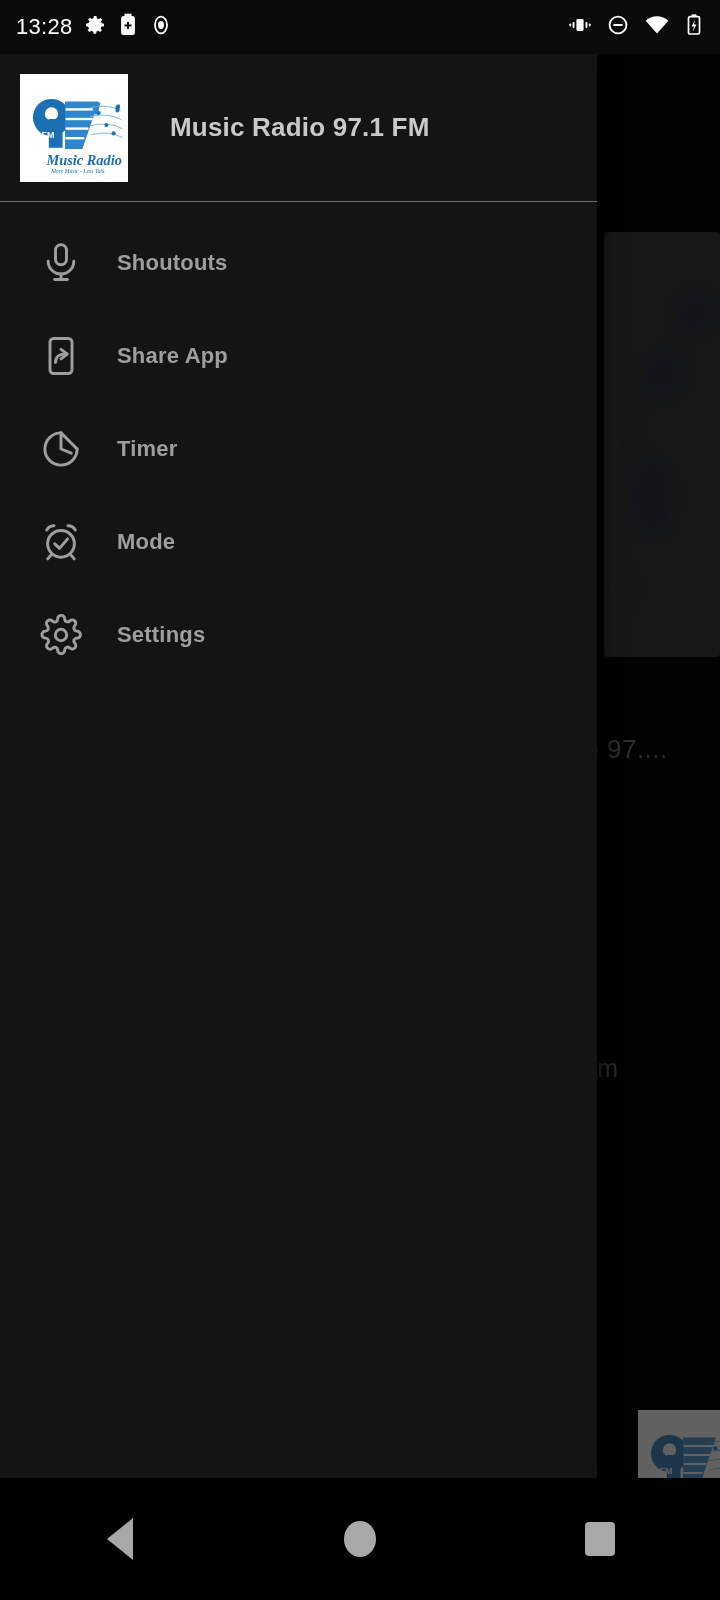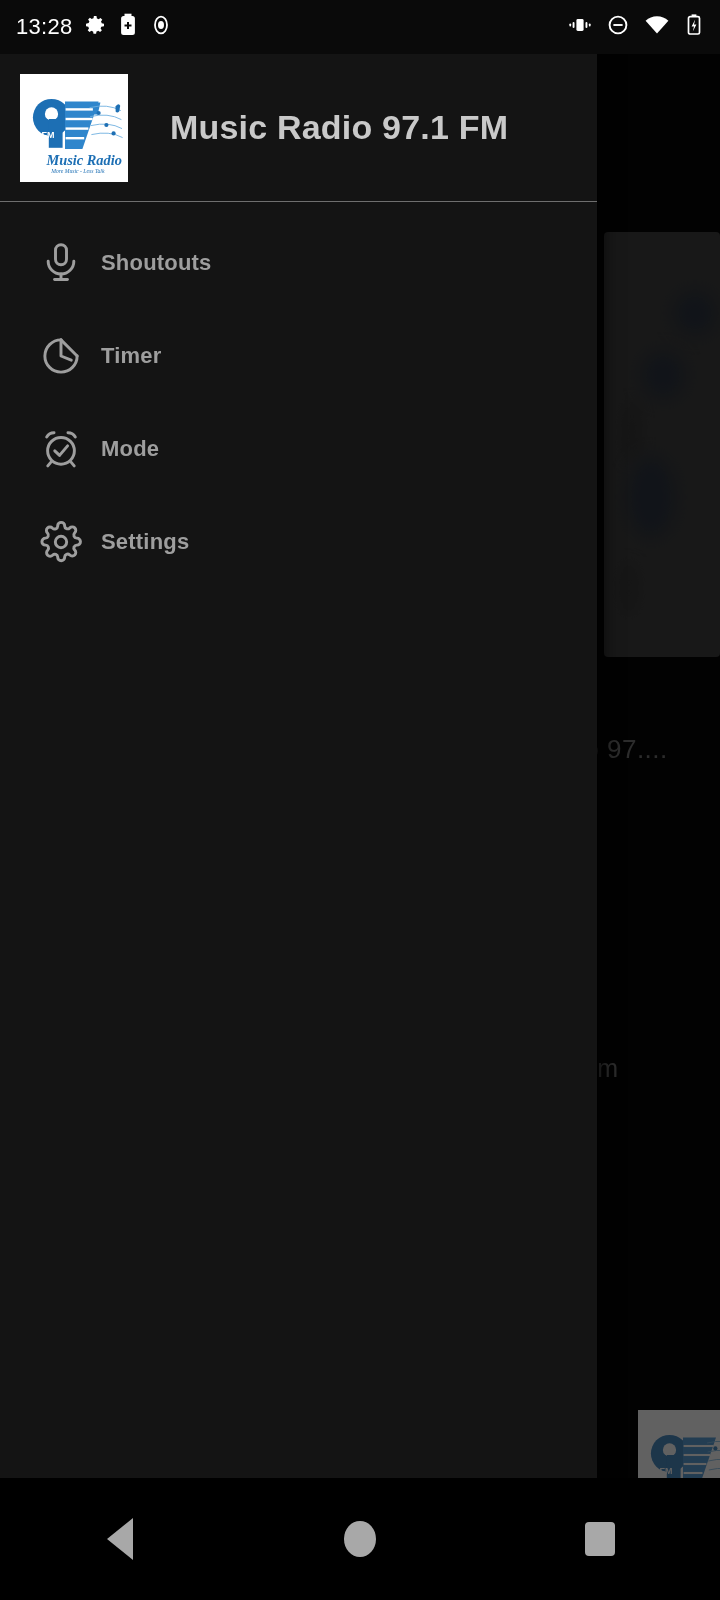--- a/index.html
+++ b/index.html
@@ -61,31 +61,31 @@
     background:#141414; z-index:40;
     box-shadow:4px 0 18px rgba(0,0,0,0.8);
   }
   #drawer-header {
     position:relative; height:147px; display:flex; align-items:center; padding-left:20px;
   }
   #drawer-logo {
     width:108px; height:108px; background:#ffffff; flex:0 0 auto; overflow:hidden; position:relative;
   }
   #drawer-title {
-    margin-left:42px; color:#c9c9c9; font-size:34px; font-weight:bold; letter-spacing:0.2px;
+    margin-left:42px; color:#c9c9c9; font-size:26px; font-weight:bold; letter-spacing:0.2px;
   }
   #drawer-divider { height:1px; background:#8e8e8e; width:100%; opacity:0.75; }
 
   #menu-list { padding-top:14px; }
   .menu-item {
     display:flex; align-items:center; height:93px; padding-left:36px; cursor:pointer;
   }
   .menu-icon { width:50px; height:50px; flex:0 0 auto; display:flex; align-items:center; justify-content:center; }
   .menu-label {
-    margin-left:15px; color:#9e9e9e; font-size:22px; font-weight:bold; letter-spacing:0.2px;
+    margin-left:31px; color:#9e9e9e; font-size:22px; font-weight:bold; letter-spacing:0.2px;
   }
 
   
   #navbar {
     position:absolute; left:0; top:1478px; width:720px; height:122px;
     background:#000; z-index:70;
     display:flex; align-items:center;
   }
   .nav-btn { flex:1; display:flex; align-items:center; justify-content:center; height:100%; cursor:pointer; }
   .nav-back { width:0; height:0; border-top:21px solid transparent; border-bottom:21px solid transparent; border-right:26px solid #a8a8a8; }
@@ -194,20 +194,30 @@
           <svg width="44" height="44" viewBox="0 0 24 24" fill="none" stroke="#9e9e9e" stroke-width="1.6" stroke-linecap="round" stroke-linejoin="round">
             <rect x="9" y="2" width="6" height="11" rx="3"></rect>
             <path d="M5 11a7 7 0 0 0 14 0"></path>
             <line x1="12" y1="18" x2="12" y2="21"></line>
             <line x1="8.5" y1="21" x2="15.5" y2="21"></line>
           </svg>
         </span>
         <span class="menu-label">Shoutouts</span>
       </div>
 
+      <div class="menu-item">
+        <span class="menu-icon">
+          <svg width="44" height="44" viewBox="0 0 24 24" fill="none" stroke="#9e9e9e" stroke-width="1.6" stroke-linecap="round" stroke-linejoin="round">
+            <rect x="6" y="2.5" width="12" height="19" rx="2"></rect>
+            <path d="M9 15.5c0-3 2.2-4.6 5-4.6"></path>
+            <polyline points="12,8.4 15.4,10.9 12,13.6"></polyline>
+          </svg>
+        </span>
+        <span class="menu-label">Share App</span>
+      </div>
 
 
       <div class="menu-item">
         <span class="menu-icon">
           <svg width="44" height="44" viewBox="0 0 24 24" fill="none" stroke="#9e9e9e" stroke-width="1.6" stroke-linecap="round" stroke-linejoin="round">
             <path d="M12 3.2a8.8 8.8 0 1 0 8.8 8.8"></path>
             <path d="M12 3.2V12l5.6 2.3"></path>
             <path d="M12 3.2 20.8 12"></path>
           </svg>
         </span>

